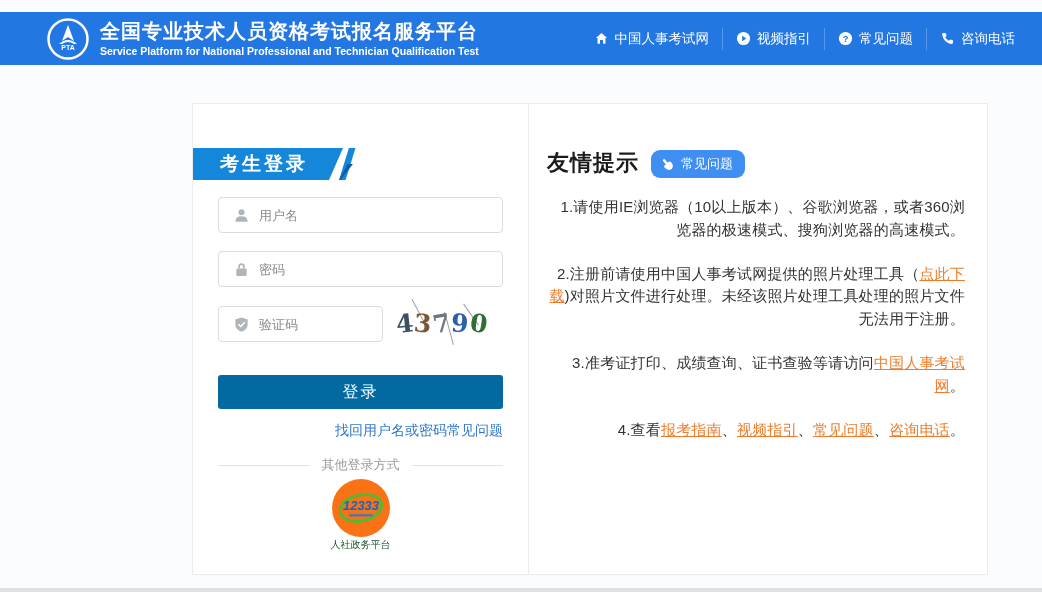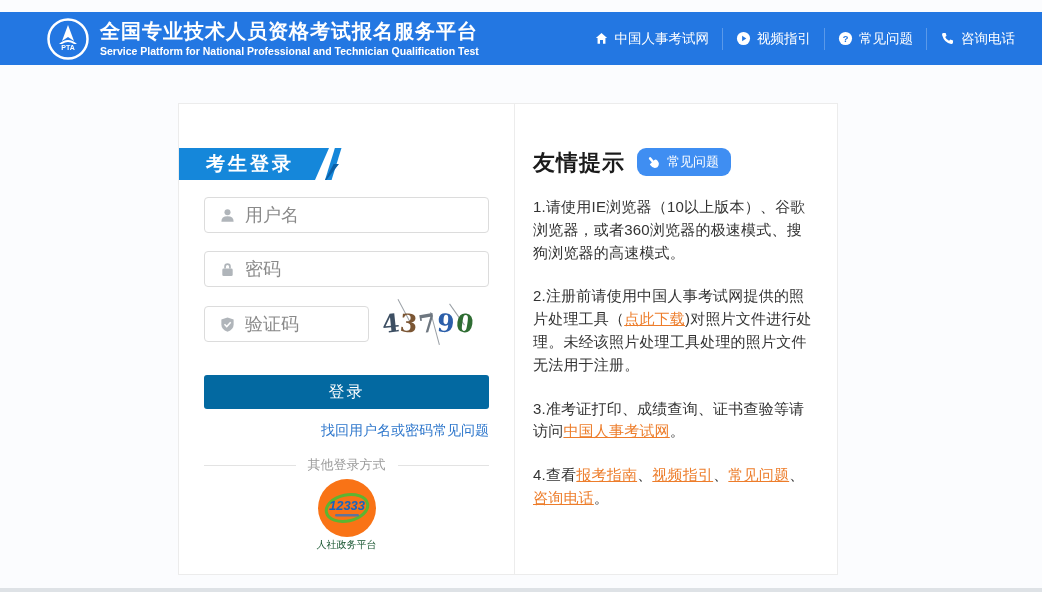--- a/index.html
+++ b/index.html
@@ -11,38 +11,38 @@
   .logo-badge { width:44px; height:44px; flex:0 0 auto; margin-right:10px; }
   .title-block { display:flex; flex-direction:column; line-height:1.15; }
   .main-title { color:#fff; font-size:20px; font-weight:bold; letter-spacing:1px; }
   .sub-title { color:#fff; font-size:10.5px; font-weight:bold; margin-top:2px; }
   .header-nav { margin-left:auto; display:flex; align-items:center; height:100%; }
   .nav-item { display:flex; align-items:center; color:#fff; font-size:13.5px; padding:0 13px; height:22px; cursor:pointer; text-decoration:none; border-left:1px solid rgba(255,255,255,0.25); }
   .nav-item:first-child { border-left:none; }
   .nav-ico { width:15px; height:15px; margin-right:6px; flex:0 0 auto; }
 
   
-  .content-box { position:absolute; left:178px; top:103px; width:660px; height:472px; background:#fff; border:1px solid #ececec; }
+  .content-box { position:absolute; left:192px; top:103px; width:796px; height:472px; background:#fff; border:1px solid #ececec; }
   .left-panel { position:absolute; left:0; top:0; width:335px; height:100%; }
   .right-panel { position:absolute; left:335px; top:0; right:0; bottom:0; border-left:1px solid #ececec; padding:44px 22px 0 18px; }
 
   
   .banner-wrap { position:absolute; left:0; top:44px; height:32px; width:180px; }
   .banner-main { position:absolute; left:0; top:0; width:150px; height:32px; background:#1587da;
     clip-path:polygon(0 0,100% 0,calc(100% - 14px) 100%,0 100%);
     display:flex; align-items:center; padding-left:27px; color:#fff; font-size:19px; font-weight:bold; letter-spacing:3px; }
   .banner-band { position:absolute; left:146px; top:0; width:22px; height:32px; background:#1587da;
     clip-path:polygon(45% 0,75% 0,30% 100%,0 100%); }
   .banner-fold { position:absolute; left:146px; top:16px; width:14px; height:16px; background:#0b5fa6;
     clip-path:polygon(62% 0,100% 0,10% 100%,0 100%); }
 
   
   .field { position:absolute; left:25px; width:285px; height:36px; border:1px solid #dcdcdc; border-radius:4px; background:#fff; display:flex; align-items:center; padding:0 10px; }
   .field .f-ico { width:17px; height:17px; margin:0 9px 0 4px; flex:0 0 auto; }
-  .field input { border:none; outline:none; flex:1; font-size:18px; color:#c2410c; font-family:inherit; background:transparent; }
+  .field input { border:none; outline:none; flex:1; font-size:13px; color:#c2410c; font-family:inherit; background:transparent; }
   .field input::placeholder { color:#8a8a8a; }
   .field-user { top:93px; }
   .field-pass { top:147px; }
   .field-captcha { top:202px; width:165px; }
 
   .captcha-img { position:absolute; left:205px; top:198px; width:88px; height:42px; cursor:pointer;
     display:flex; align-items:center; justify-content:center; font-family:"DejaVu Serif","Liberation Serif",serif;
     font-size:25px; font-weight:bold; letter-spacing:1px; }
   .captcha-img span { display:inline-block; }
   .cap-line { position:absolute; background:#9aa0a6; height:1px; }
@@ -59,26 +59,26 @@
   .other-divider { position:absolute; left:25px; top:352px; width:285px; display:flex; align-items:center; color:#9b9b9b; font-size:13px; }
   .other-divider::before,.other-divider::after { content:""; flex:1; height:1px; background:#e3e3e3; }
   .other-divider::before { margin-right:12px; }
   .other-divider::after { margin-left:12px; }
 
   .logo-12333 { position:absolute; left:139px; top:375px; width:58px; height:58px; border-radius:50%; background:#f97316; cursor:pointer;
     display:flex; align-items:center; justify-content:center; }
   .platform-label { position:absolute; left:0; top:434px; width:335px; text-align:center; font-size:10px; color:#14532d; }
 
   
-  .tips-title-row { display:flex; align-items:flex-start; margin-bottom:18px; }
+  .tips-title-row { display:flex; align-items:flex-end; margin-bottom:18px; }
   .tips-title { font-size:22px; font-weight:bold; color:#1b1b1b; letter-spacing:1px; }
   .faq-badge { display:inline-flex; align-items:center; margin-left:12px; background:#3f8ef2; color:#fff; font-size:13px;
     border-radius:9px; padding:5px 12px 5px 9px; cursor:pointer; border:none; font-family:inherit; }
   .faq-badge .hand-ico { width:15px; height:15px; margin-right:6px; }
-  .tip { font-size:15px; color:#333; line-height:1.52; margin-bottom:21px; letter-spacing:0.2px; }
+  .tip { font-size:15px; color:#333; line-height:1.52; margin-bottom:21px; letter-spacing:0.2px;text-align:right; }
   .tip-link { color:#ed7d2b; text-decoration:underline; cursor:pointer; }
 
   .footer-strip { position:absolute; left:0; bottom:0; width:100%; height:4px; background:#dee2e6; }
 </style>
 </head>
 <body>
 
 <div class="header">
   <svg class="logo-badge" viewBox="0 0 44 44">
     <circle cx="22" cy="22" r="19.5" fill="none" stroke="#ffffff" stroke-width="2.5"></circle>

